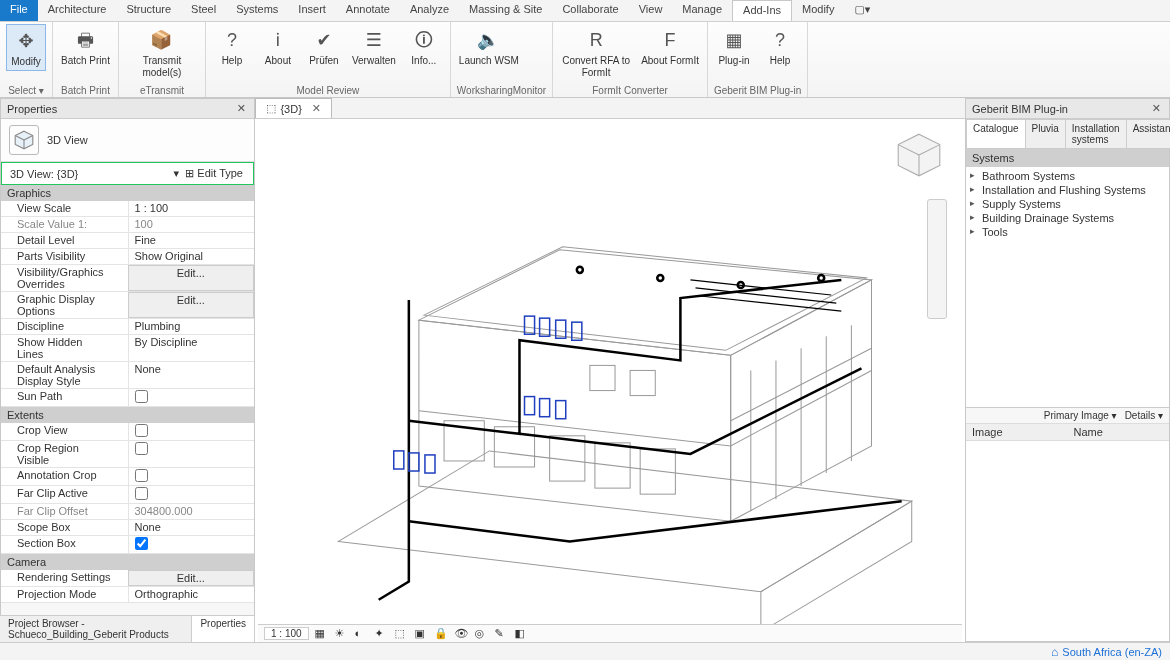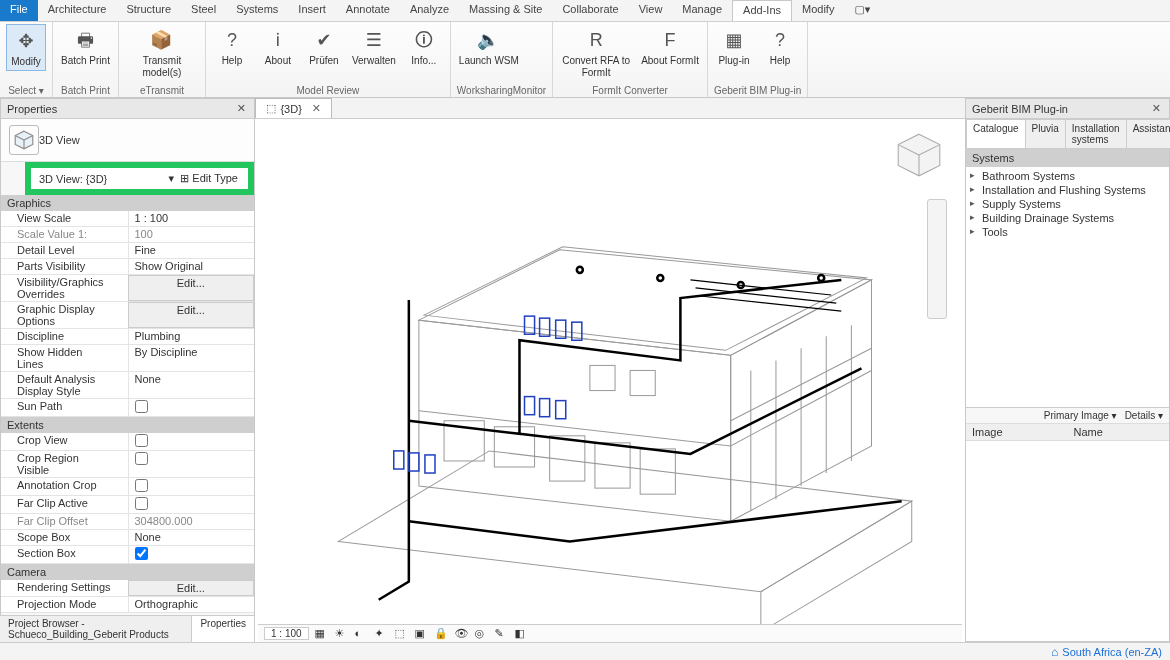--- a/index.html
+++ b/index.html
@@ -22,24 +22,24 @@
   .rgroup .gname { font-size: 10px; color: #666; text-align: center; padding-top: 1px; }
 
   
   .main { display: flex; height: calc(660px - 22px - 76px - 18px); }
   .panel { background: #f7f7f7; border: 1px solid #c8c8c8; display: flex; flex-direction: column; }
 
   
   .props { width: 255px; }
   .panel-title { background: #e8e8e8; padding: 3px 6px; display:flex; justify-content:space-between; align-items:center; border-bottom:1px solid #ccc;}
   .panel-title .x { cursor:pointer; color:#555; padding:0 2px;}
-  .props-head { display:flex; align-items:center; gap:0; padding: 6px 8px; background:#fdfdfd; border-bottom:1px solid #ddd;}
+  .props-head { display:flex; align-items:center; gap:8px; padding: 6px 8px; background:#fdfdfd; border-bottom:1px solid #ddd;}
   .props-icon { width:30px; height:30px; border:1px solid #bbb; border-radius:3px; display:flex; align-items:center; justify-content:center;}
   .props-row { display:flex; align-items:center; padding:2px 4px; border-bottom:1px solid #e8e8e8; background:#fff;}
-  .props-row.selector { background:#fff; border:6px solid #22c55e;margin-left:24px;}
+  .props-row.selector { background:#fff; border:1px solid #22c55e;}
   .edit-type { padding:2px 6px; cursor:pointer; color:#333;}
   .props-body { flex:1; overflow-y:auto; }
   .pgroup { background:#cfcfcf; padding:2px 6px; font-weight:500; font-size:11px;}
   .prow { display:flex; border-bottom:1px solid #e4e4e4; background:#fff; min-height:16px;}
   .prow.dim { color:#888; }
   .pkey { width:50%; padding:1px 16px; }
   .pval { width:50%; padding:1px 6px; border-left:1px solid #e4e4e4; background:#fff;}
   .pval.btn { text-align:center; background:#efefef; cursor:pointer; border:1px solid #ccc;}
   .pval input[type=checkbox]{ margin:0;}
   .props-footer { display:flex; justify-content:space-between; align-items:center; padding:3px 6px; border-top:1px solid #ccc; background:#efefef;}

